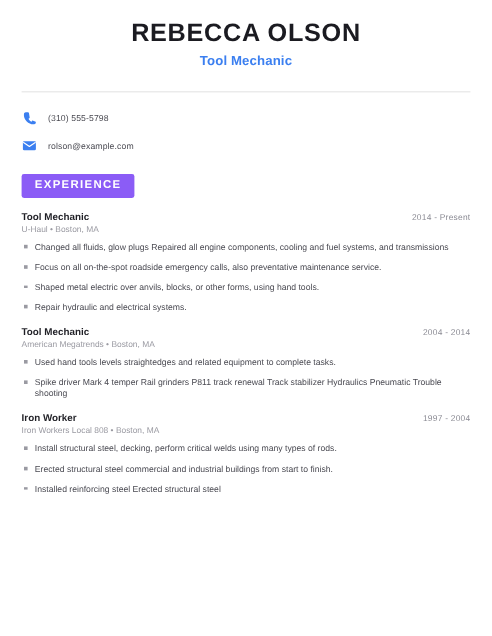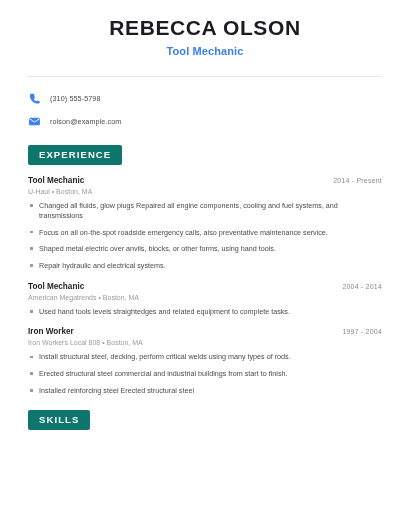--- a/index.html
+++ b/index.html
@@ -4,21 +4,21 @@
 <style>
   * { box-sizing: border-box; margin: 0; padding: 0; }
   html, body {
     width: 410px;
     height: 530px;
     background: #ffffff;
     font-family: "Liberation Sans", sans-serif;
     color: #2b2b2b;
     overflow: hidden;
   }
-  .page { width: 410px; height: 380px; padding: 0 28px; position: relative; }
+  .page { width: 410px; height: 380px; padding: 0 18px; position: relative; }
 
   
   .header { padding-top: 16px; text-align: center; }
   .name {
     font-size: 21px;
     font-weight: bold;
     letter-spacing: 0.6px;
     color: #1b1b21;
     line-height: 1.15;
   }
@@ -49,21 +49,21 @@
     margin-right: 9px;
     flex: none;
   }
   .contact-icon svg { display: block; }
   .contact-text { font-size: 7.2px; color: #4a4a52; letter-spacing: 0.1px; }
 
   
   .section { margin-top: 13px; }
   .badge {
     display: inline-block;
-    background: #0f766e;
+    background: #8b5cf6;
     color: #ffffff;
     font-size: 9.5px;
     font-weight: bold;
     letter-spacing: 1.1px;
     padding: 4px 11px 5px 11px;
     border-radius: 2px;
     text-align: center;
   }
 
   
@@ -142,35 +142,32 @@
           </ul>
         </div>
         <div class="job">
           <div class="job-head">
             <div class="job-role">Tool Mechanic</div>
             <div class="job-dates">2004 - 2014</div>
           </div>
           <div class="job-company">American Megatrends • Boston, MA</div>
           <ul class="bullets">
             <li>Used hand tools levels straightedges and related equipment to complete tasks.</li>
+            <li>Spike driver Mark 4 temper Rail grinders P811 track renewal Track stabilizer Hydraulics Pneumatic Trouble shooting</li>
           </ul>
         </div>
         <div class="job">
           <div class="job-head">
             <div class="job-role">Iron Worker</div>
             <div class="job-dates">1997 - 2004</div>
           </div>
           <div class="job-company">Iron Workers Local 808 • Boston, MA</div>
           <ul class="bullets">
             <li>Install structural steel, decking, perform critical welds using many types of rods.</li>
             <li>Erected structural steel commercial and industrial buildings from start to finish.</li>
             <li>Installed reinforcing steel Erected structural steel</li>
           </ul>
         </div>
       </div>
   </div>
 
-  <div class="section">
-    <span class="badge">SKILLS</span>
-    
-  </div>
 
 </div>
 
 </body></html>

